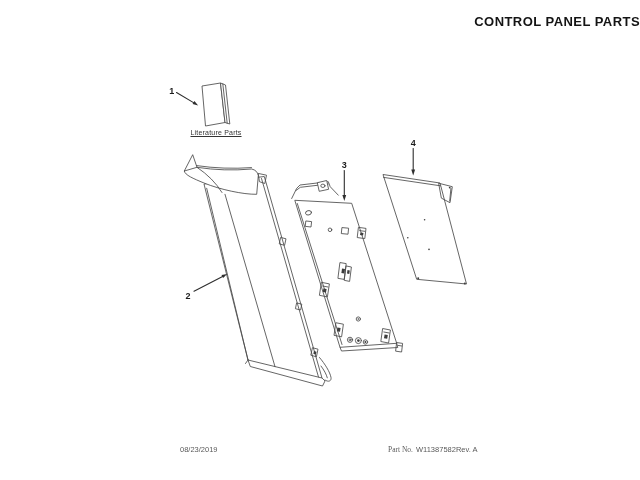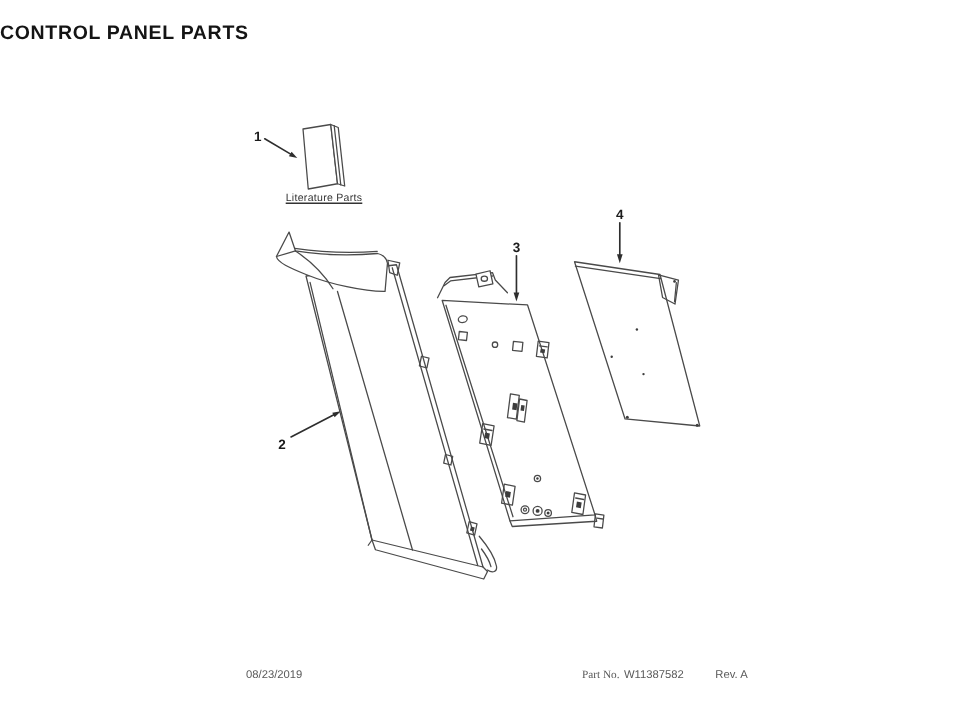--- a/index.html
+++ b/index.html
@@ -7,48 +7,48 @@
     position:relative;
     width:640px;height:480px;
     background:#ffffff;
     overflow:hidden;
     font-family:"Liberation Sans", sans-serif;
     margin:0 auto;
   }
   .page-title{
     position:absolute;
     top:14px;left:0;width:640px;
-    text-align:left;
+    text-align:right;
     font-size:13px;font-weight:bold;
     letter-spacing:.45px;
     color:#141414;
   }
   .diagram-svg{position:absolute;left:0;top:0;}
   .lit-label{
     position:absolute;
     left:181px;top:128.5px;width:70px;
     text-align:center;
     font-size:7px;
     color:#333;
     text-decoration:underline;
     letter-spacing:.2px;
   }
   .footer-date{
     position:absolute;
-    left:164px;top:445px;
+    left:180px;top:445px;
     font-size:7.5px;color:#5a5a5a;
   }
   .footer-part{
     position:absolute;
     left:388px;top:445px;
     font-size:7.5px;color:#5a5a5a;
     white-space:nowrap;
   }
   .footer-part .pl{margin-right:3px;font-family:Liberation Serif, serif;}
-  .footer-part .pn{margin-right:21px;}
+  .footer-part .pn{margin-right:0;}
   svg .ln{fill:none;stroke:#4a4a4a;stroke-width:.85;stroke-linejoin:round;stroke-linecap:round;}
   svg .face{fill:#ffffff;stroke:#4a4a4a;stroke-width:.85;stroke-linejoin:round;}
   svg .dk{fill:#3d3d3d;stroke:none;}
   svg .arrow{stroke:#2e2e2e;stroke-width:1.1;fill:none;stroke-linecap:round;}
   svg .ah{fill:#2e2e2e;stroke:none;}
   svg .callout{font-family:"Liberation Sans",sans-serif;font-size:9px;font-weight:700;fill:#1c1c1c;text-anchor:middle;}
 </style>
 </head>
 <body>
 

